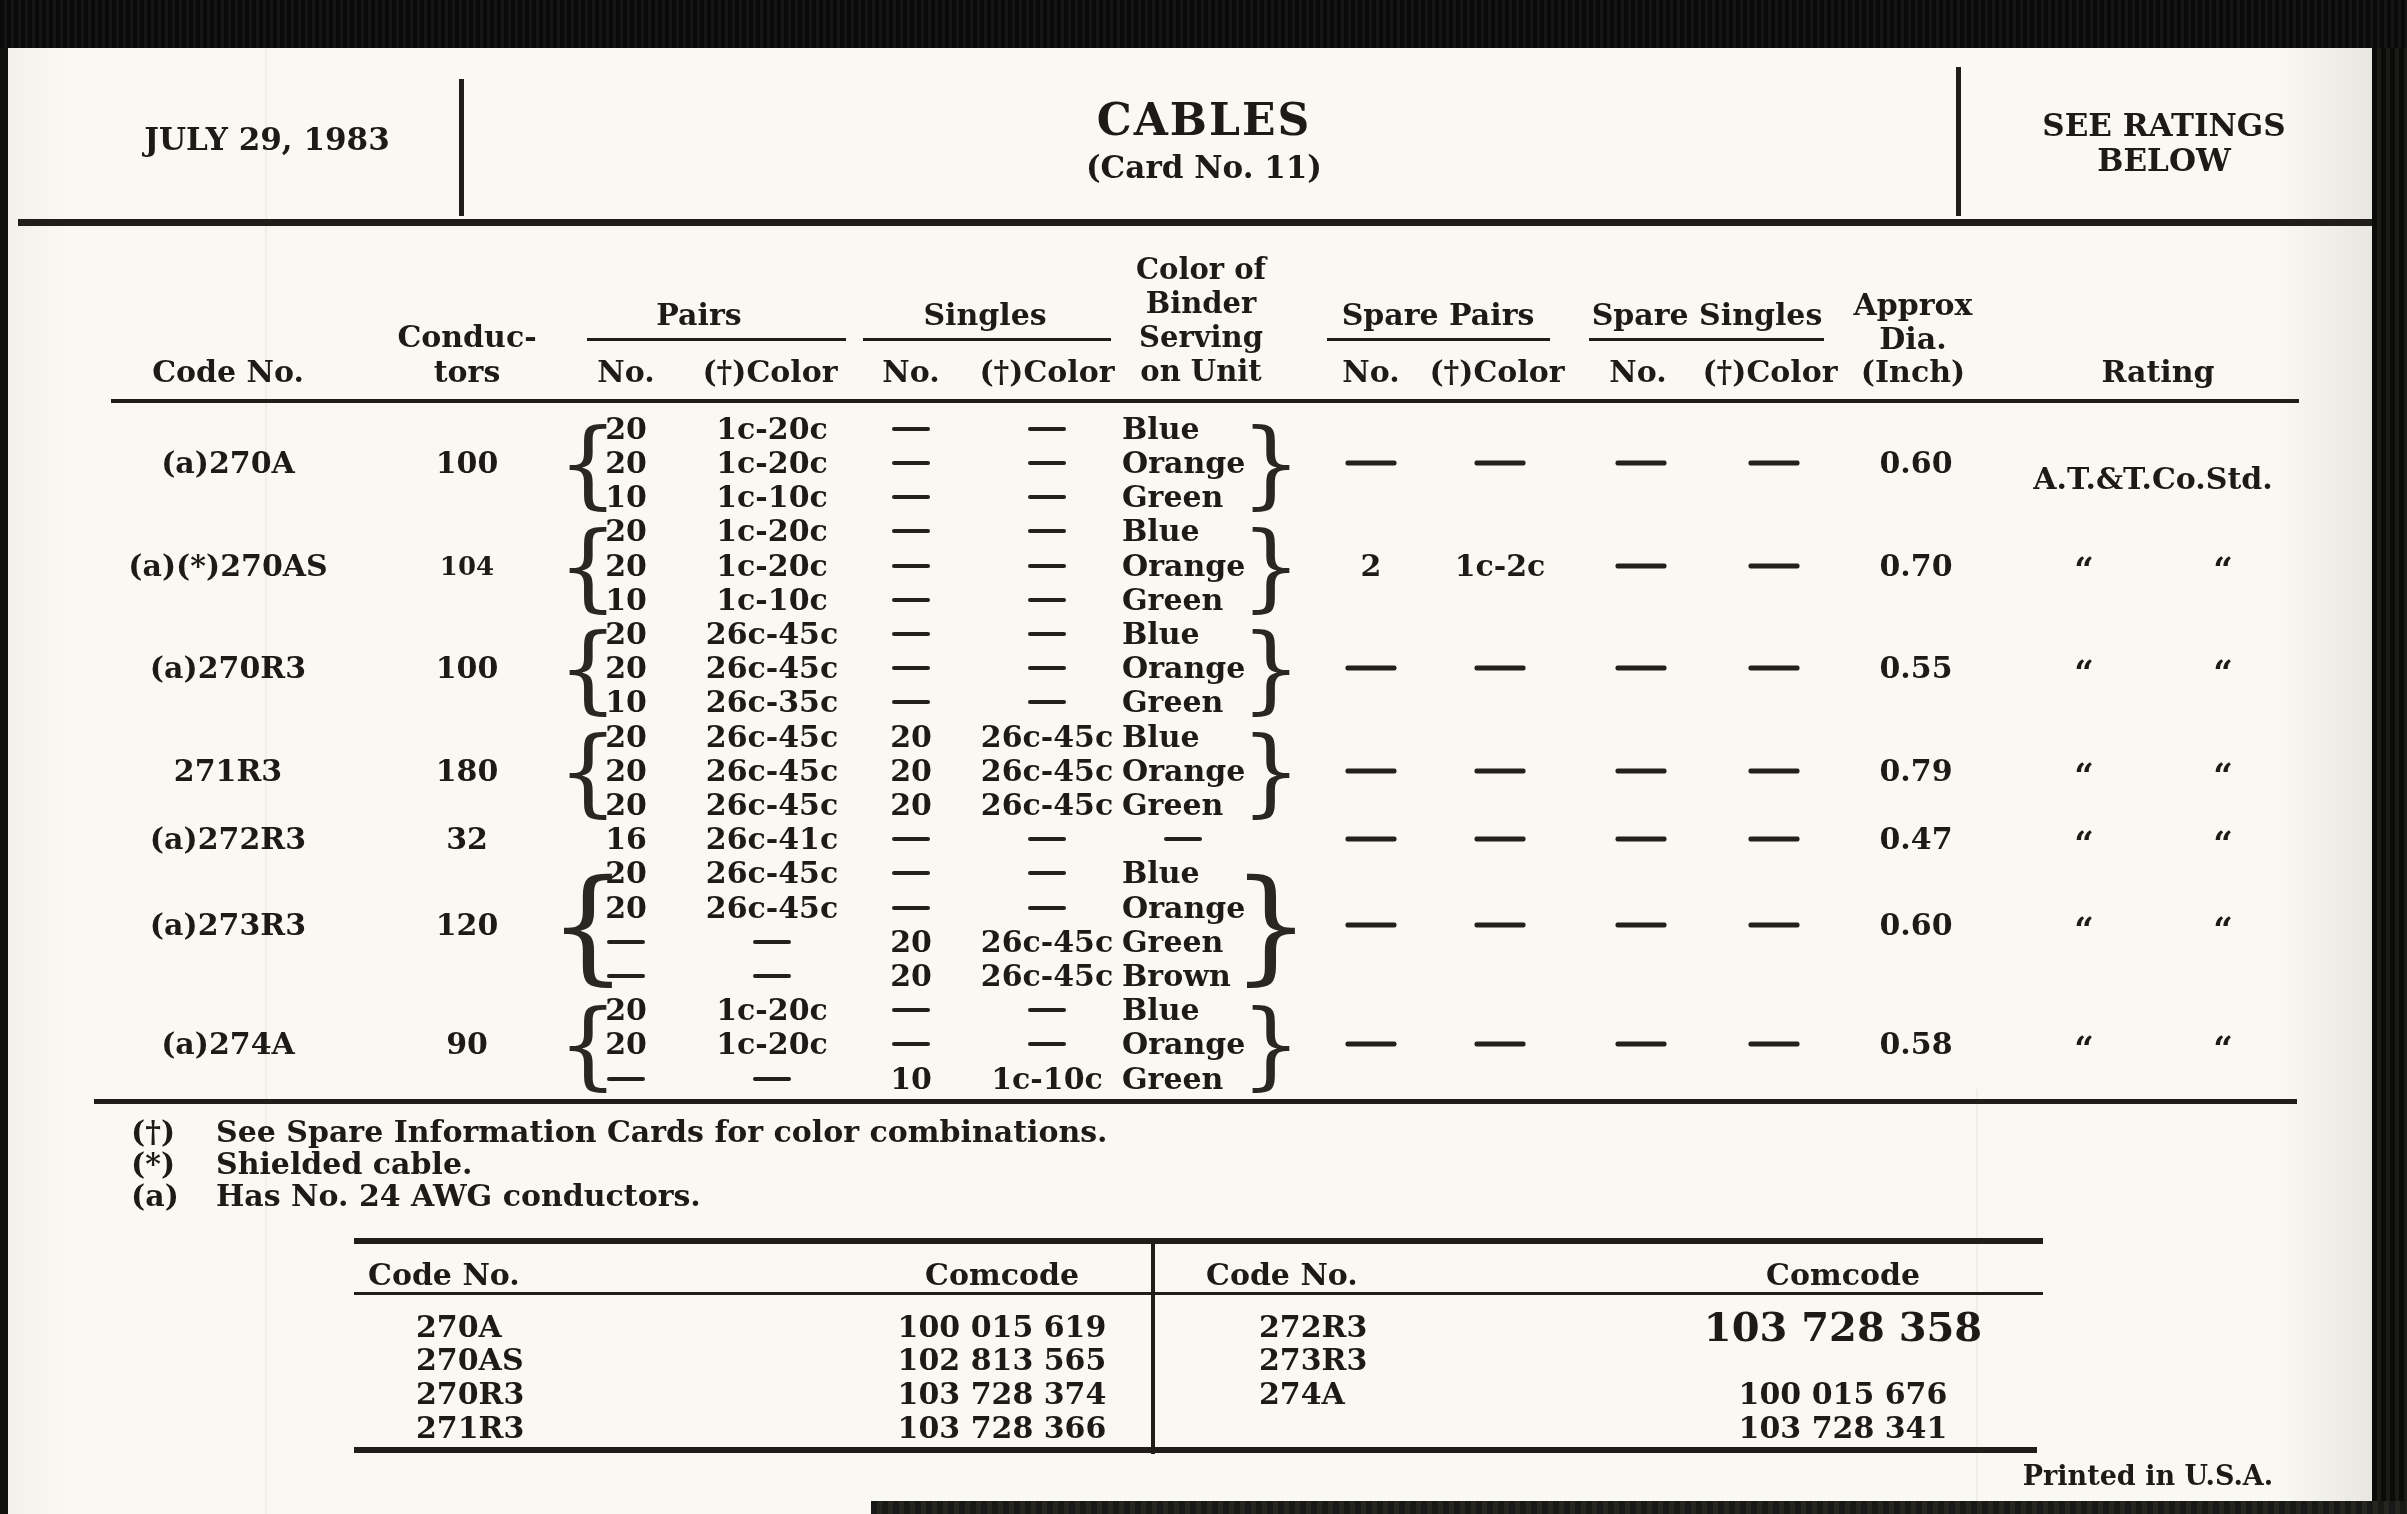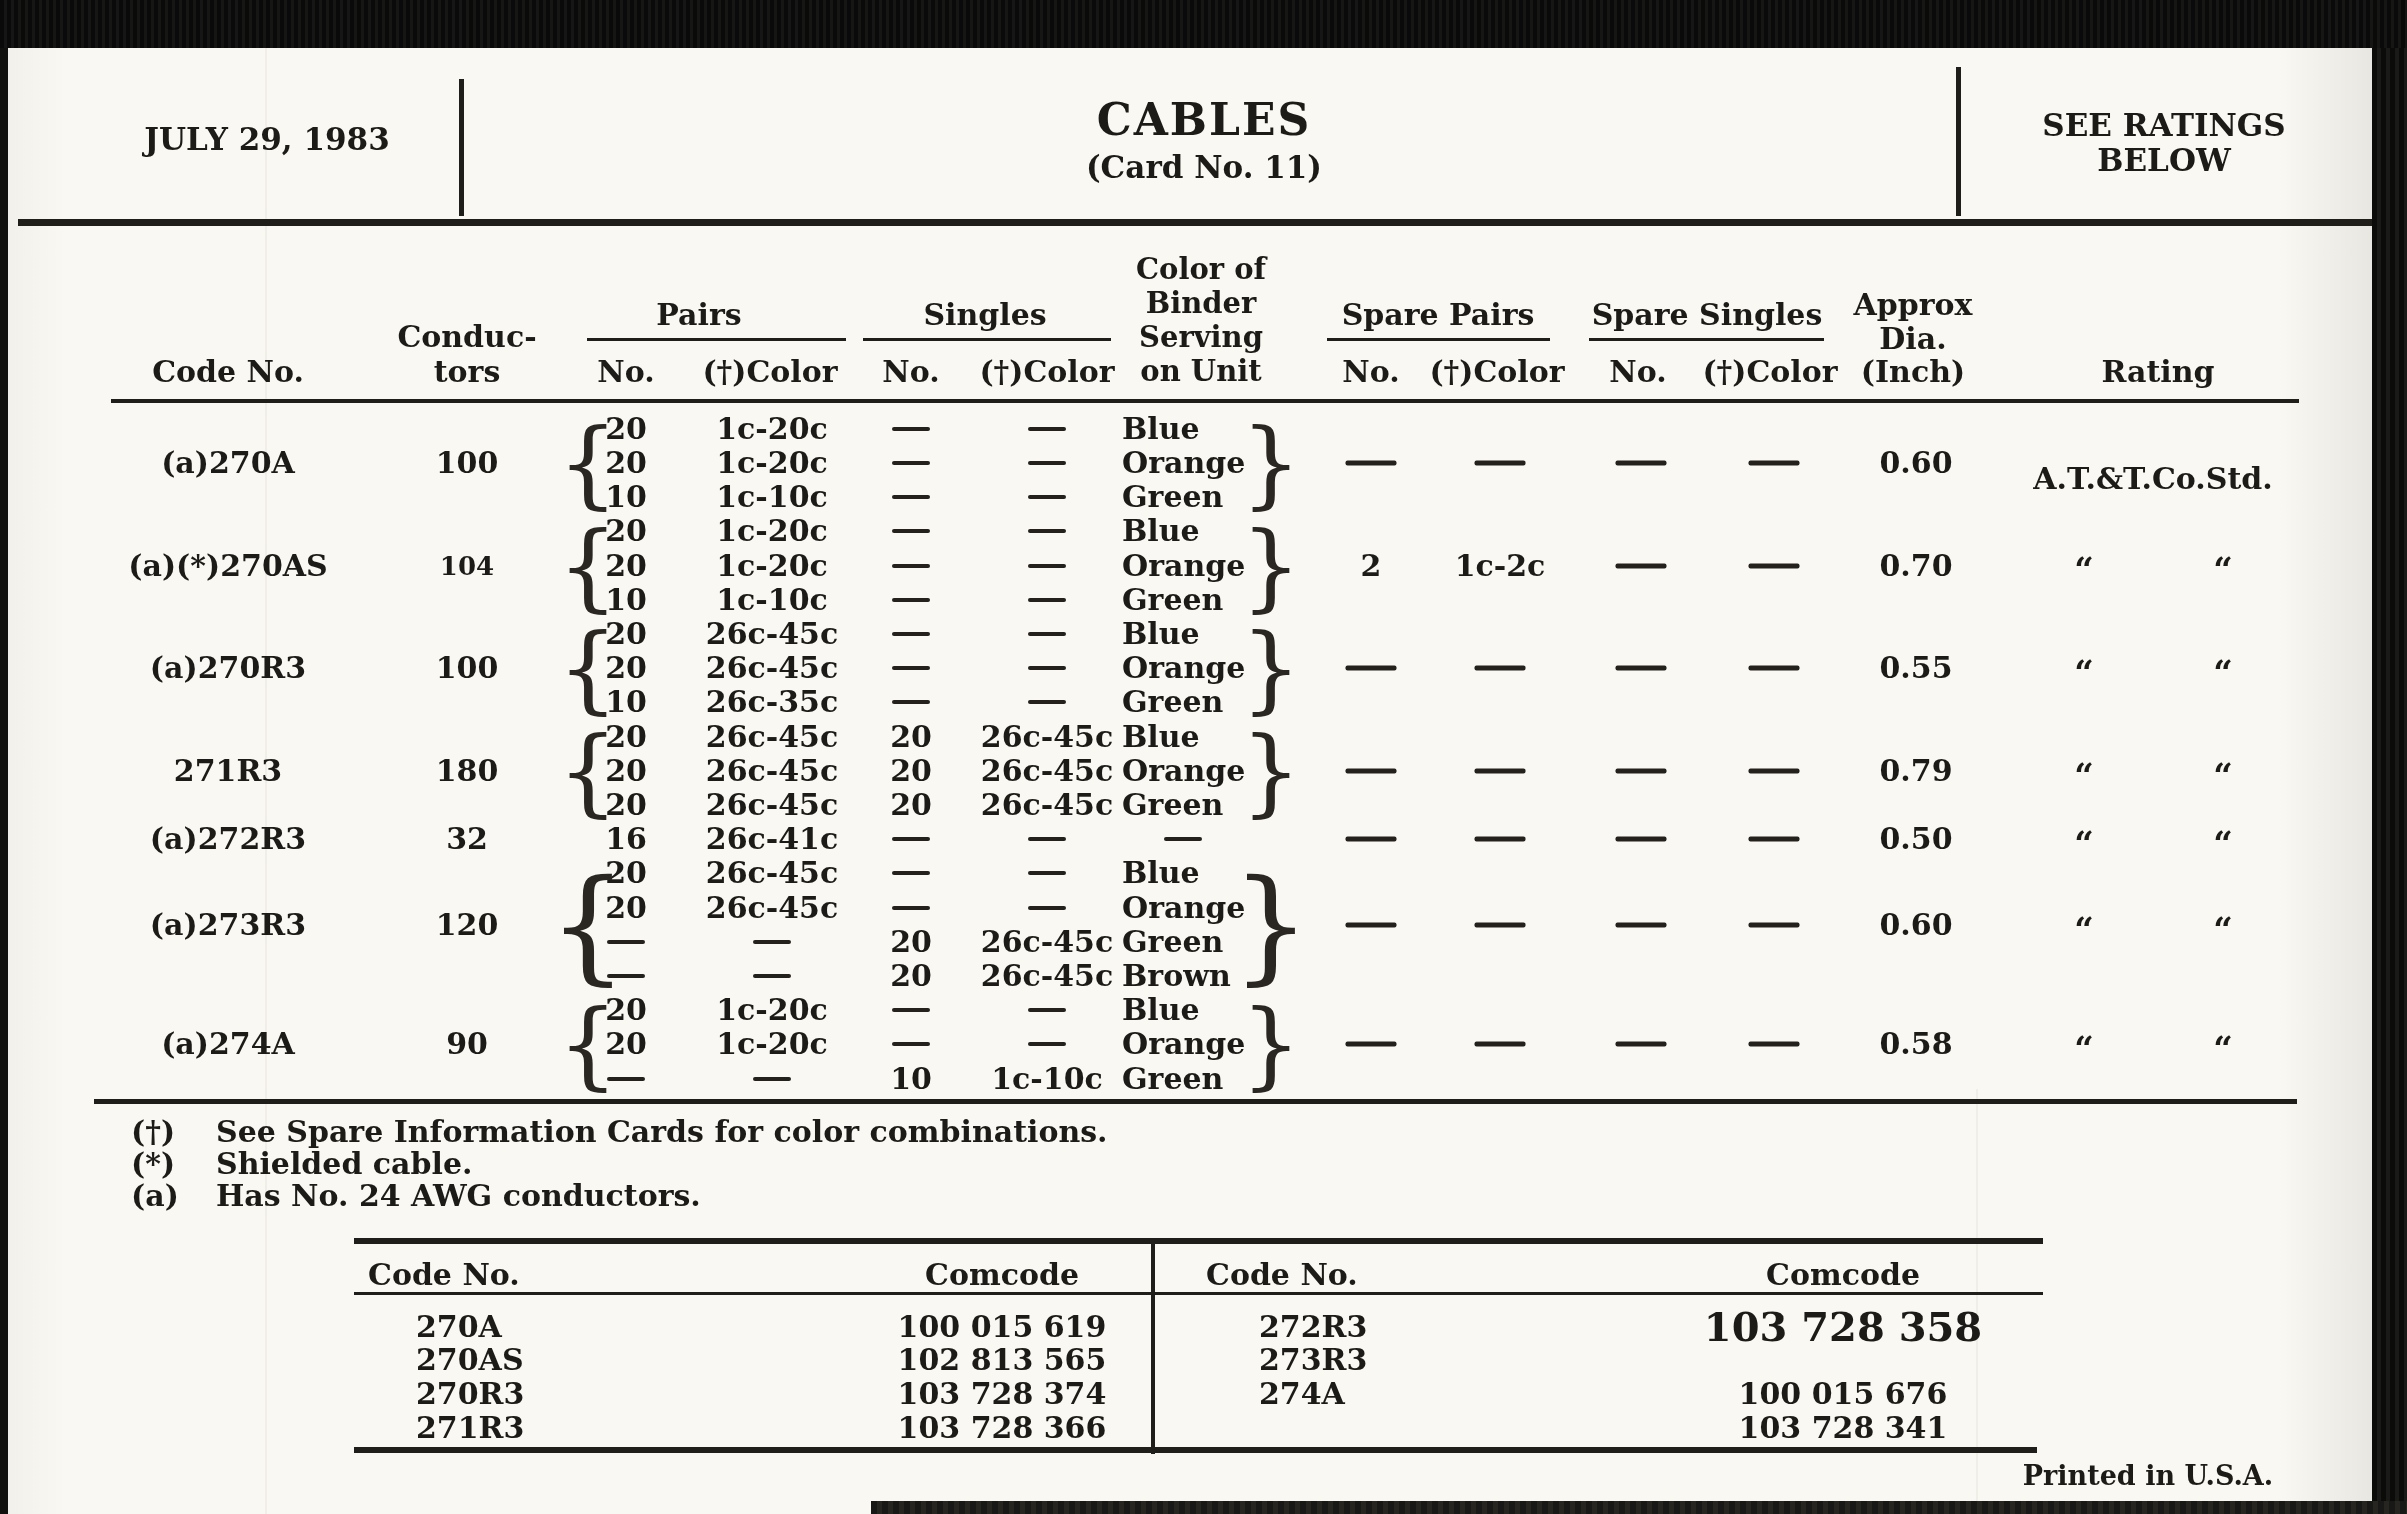--- a/index.html
+++ b/index.html
@@ -190,21 +190,21 @@
       <div class="t" style="left: 467px; top: 839px; font-size: 30px;">32</div>
       <div class="t" style="left: 626px; top: 839px; font-size: 30px;">16</div>
       <div class="t" style="left: 772px; top: 839px; font-size: 30px;">26c-41c</div>
       <div class="dline" style="left: 911px; top: 839px; width: 38px; height: 4px;"></div>
       <div class="dline" style="left: 1047px; top: 839px; width: 38px; height: 4px;"></div>
       <div class="dline" style="left: 1183px; top: 839px; width: 38px; height: 4px;"></div>
       <div class="dline" style="left: 1371px; top: 839px; width: 51px; height: 5px;"></div>
       <div class="dline" style="left: 1500px; top: 839px; width: 51px; height: 5px;"></div>
       <div class="dline" style="left: 1641px; top: 839px; width: 51px; height: 5px;"></div>
       <div class="dline" style="left: 1774px; top: 839px; width: 51px; height: 5px;"></div>
-      <div class="t" style="left: 1916px; top: 839px; font-size: 30px;">0.50</div>
+      <div class="t" style="left: 1916px; top: 839px; font-size: 30px;">0.47</div>
       <div class="t" style="left: 2084px; top: 843px; font-size: 34px;">“</div>
       <div class="t" style="left: 2223px; top: 843px; font-size: 34px;">“</div>
       <div class="t" style="left: 228px; top: 925px; font-size: 30px;">(a)273R3</div>
       <div class="t" style="left: 467px; top: 925px; font-size: 30px;">120</div>
       <div class="t" style="left: 626px; top: 873px; font-size: 30px;">20</div>
       <div class="t" style="left: 772px; top: 873px; font-size: 30px;">26c-45c</div>
       <div class="dline" style="left: 911px; top: 873px; width: 38px; height: 4px;"></div>
       <div class="dline" style="left: 1047px; top: 873px; width: 38px; height: 4px;"></div>
       <div class="tl" style="left: 1122px; top: 873px; font-size: 30px;">Blue</div>
       <div class="t" style="left: 626px; top: 908px; font-size: 30px;">20</div>

